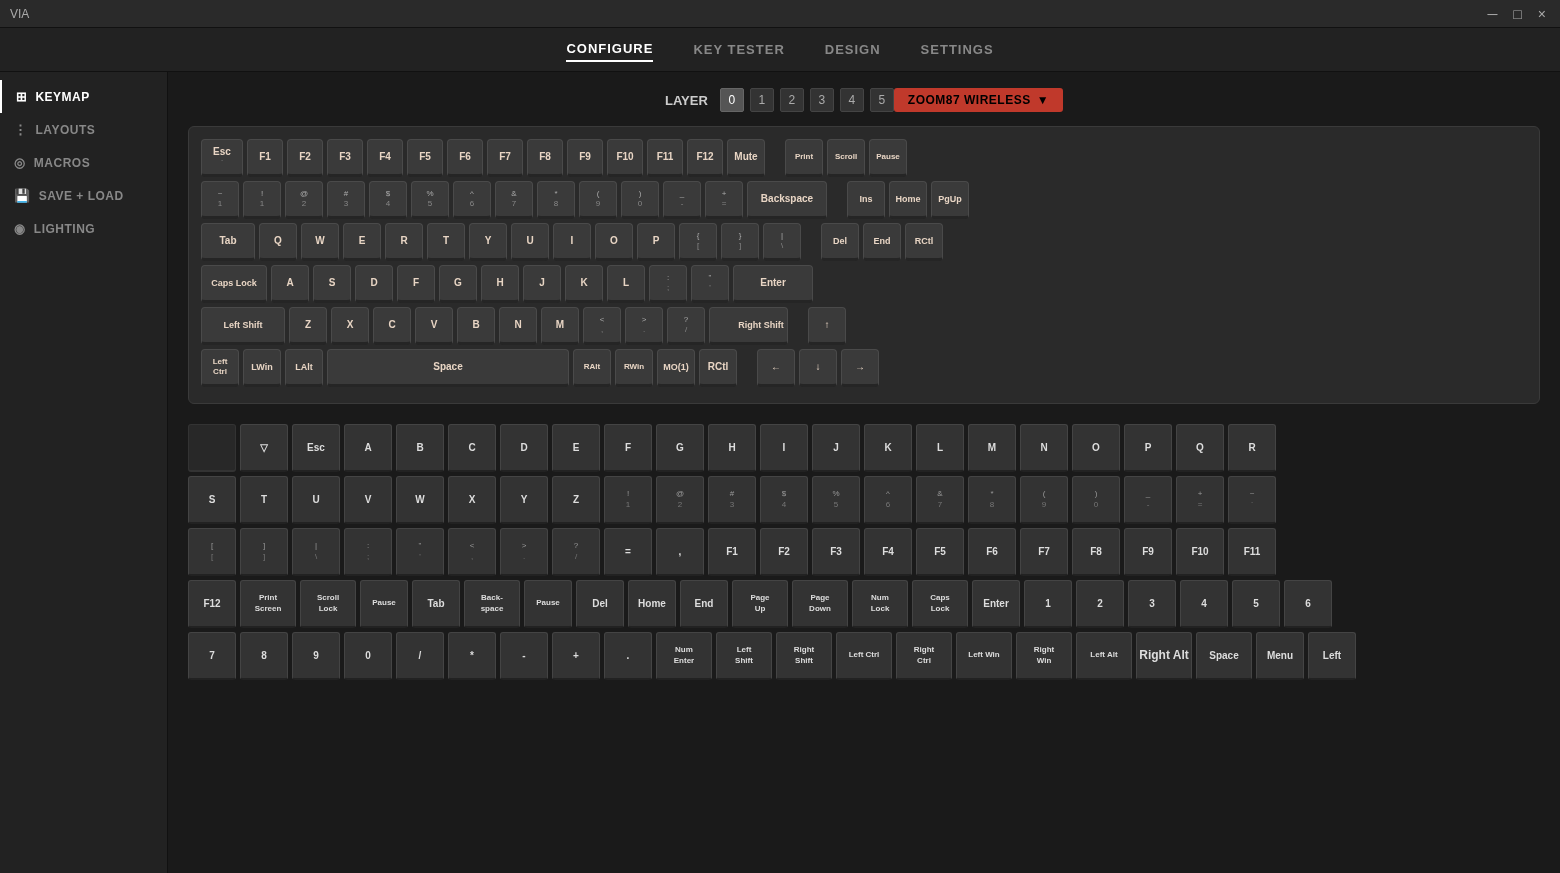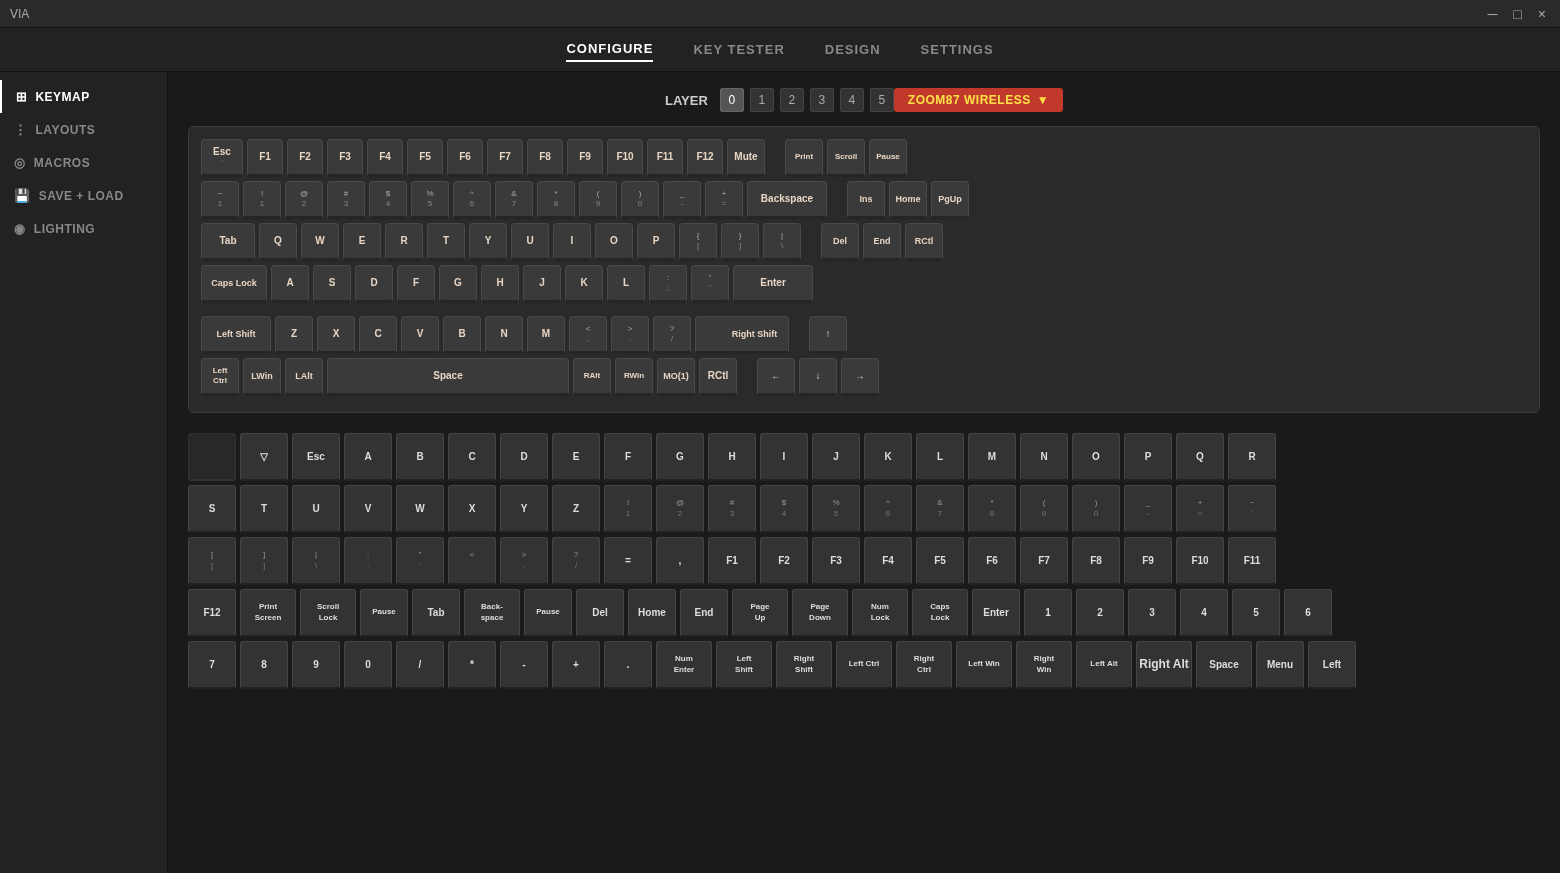--- a/index.html
+++ b/index.html
@@ -148,21 +148,21 @@
       border-radius: 2px;
     }
     .layer-btn.active {
       background: #555;
       color: #fff;
       border-color: #666;
     }
 
     .device-btn {
       background: #c0392b;
-      color: #fde047;
+      color: #000000;
       padding: 5px 14px;
       font-size: 12px;
       font-weight: 600;
       letter-spacing: 0.5px;
       border-radius: 3px;
       cursor: pointer;
       display: flex;
       align-items: center;
       gap: 6px;
     }
@@ -216,22 +216,22 @@
 
     
     .w1 { width: 38px; }
     .w2 { width: 80px; }
     .w625 { width: 242px; }
     .w-esc { width: 42px; }
     .w-fn { width: 36px; }
     .w-backspace { width: 80px; }
     .w-tab { width: 54px; }
     .w-capslock { width: 66px; }
-    .w-lshift { width: 70px; margin-top: 9px; }
-    .w-rshift { width: 94px; padding-left: 28px; }
+    .w-lshift { width: 84px; }
+    .w-rshift { width: 79px; padding-left: 28px; }
 
     
     .key-picker-section {
       flex: 1;
       background: #1a1a1a;
       padding: 10px 20px;
       overflow-y: auto;
     }
 
     .key-picker-tabs {

